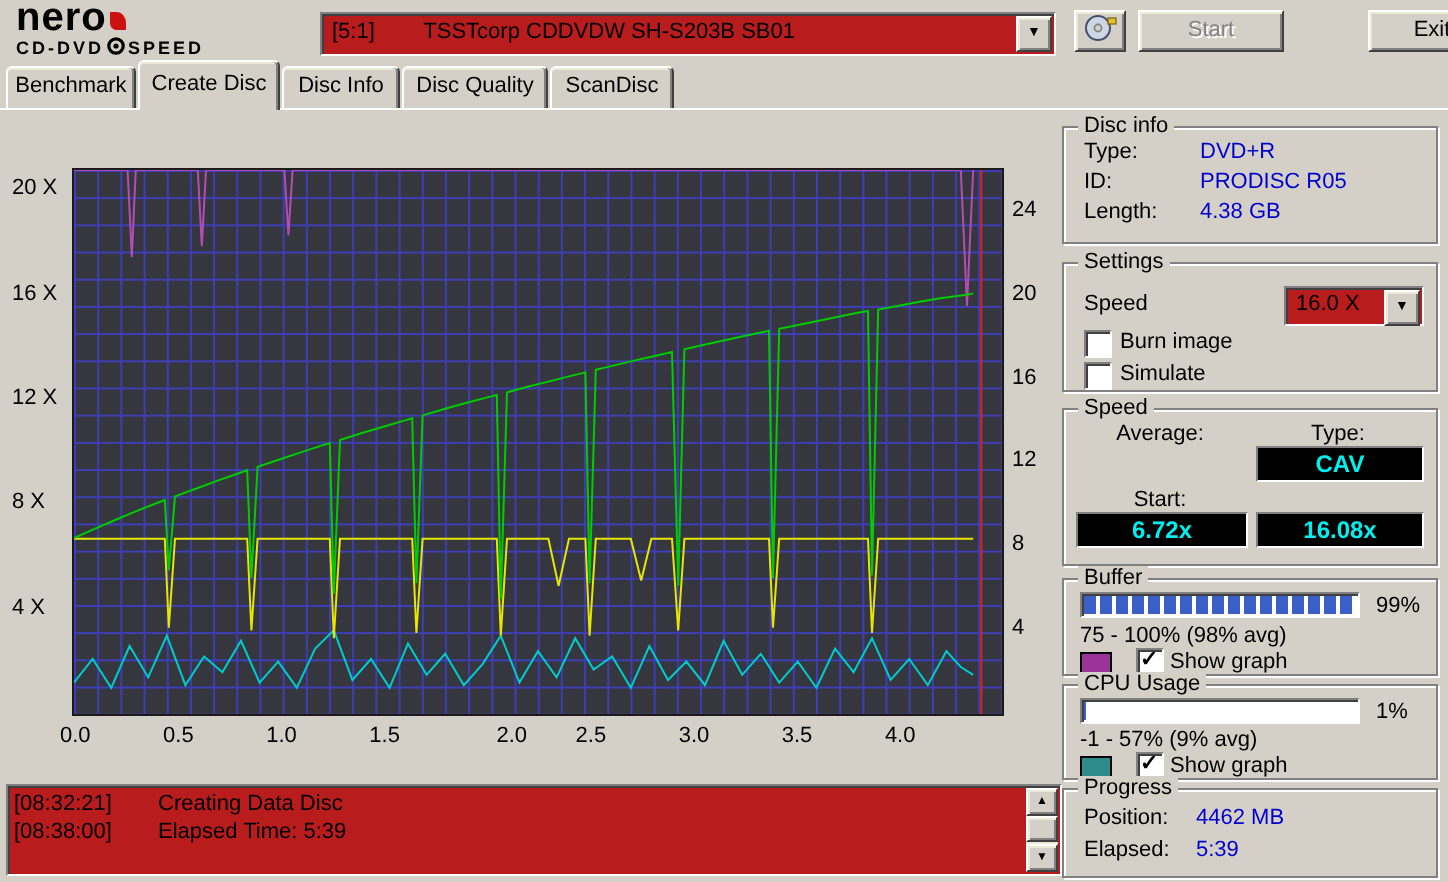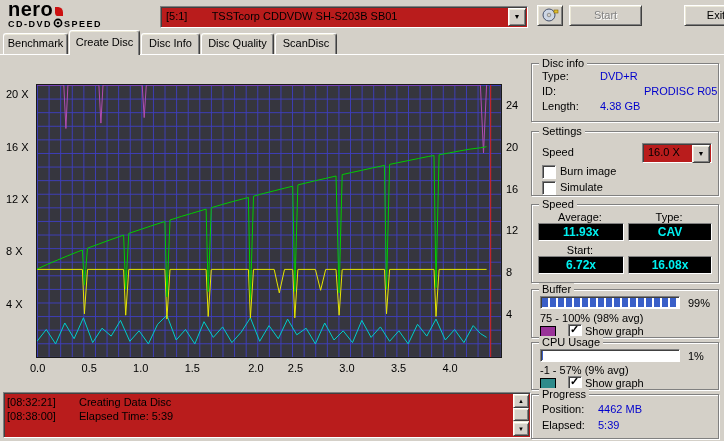--- a/index.html
+++ b/index.html
@@ -139,21 +139,21 @@
       <span class="tick" style="left: 339.333px; top: 305px;">3.0</span>
       <span class="tick" style="left: 390.889px; top: 305px;">3.5</span>
       <span class="tick" style="left: 442.444px; top: 305px;">4.0</span>
     </div>
 
   <div class="group" style="top:63px;height:59px;">
     <span class="group-title">Disc info</span>
     <span class="glabel" style="left:10px;top:6px;">Type:</span>
     <span class="gvalue" style="left:68px;top:6px;">DVD+R</span>
     <span class="glabel" style="left:10px;top:21px;">ID:</span>
-    <span class="gvalue" style="left:68px;top:21px;margin-left:44px;">PRODISC R05</span>
+    <span class="gvalue" style="left:68px;top:21px;">PRODISC R05</span>
     <span class="glabel" style="left:10px;top:36px;">Length:</span>
     <span class="gvalue" style="left:68px;top:36px;">4.38 GB</span>
   </div>
 
   <div class="group" style="top:131px;height:65px;">
     <span class="group-title">Settings</span>
     <span class="glabel" style="left:10px;top:14px;">Speed</span>
     <div class="speed-combo field">
       <span class="combo-text">16.0 X</span>
       <span class="combo-arrow raised">▼</span>
@@ -161,21 +161,20 @@
     <span class="cb" style="left:10px;top:33px;"></span>
     <span class="glabel" style="left:28px;top:33px;">Burn image</span>
     <span class="cb" style="left:10px;top:49px;"></span>
     <span class="glabel" style="left:28px;top:49px;">Simulate</span>
   </div>
 
   <div class="group" style="top:204px;height:79px;">
     <span class="group-title">Speed</span>
     <span class="glabel" style="left:6px;top:6px;width:84px;text-align:center;">Average:</span>
     <span class="glabel" style="left:96px;top:6px;width:82px;text-align:center;">Type:</span>
-    <div class="lcd" style="left:6px;top:18px;width:84px;">11.93x</div>
     <div class="lcd" style="left:96px;top:18px;width:82px;">CAV</div>
     <span class="glabel" style="left:6px;top:39px;width:84px;text-align:center;">Start:</span>
     <span class="glabel" style="left:96px;top:54px;width:82px;text-align:center;">End:</span>
     <div class="lcd" style="left:6px;top:51px;width:84px;">6.72x</div>
     <div class="lcd" style="left:96px;top:51px;width:82px;">16.08x</div>
   </div>
 
   <div class="group" style="top:289px;height:49px;">
     <span class="group-title">Buffer</span>
     <div class="pbar" style="left:8px;top:6px;width:140px;">

